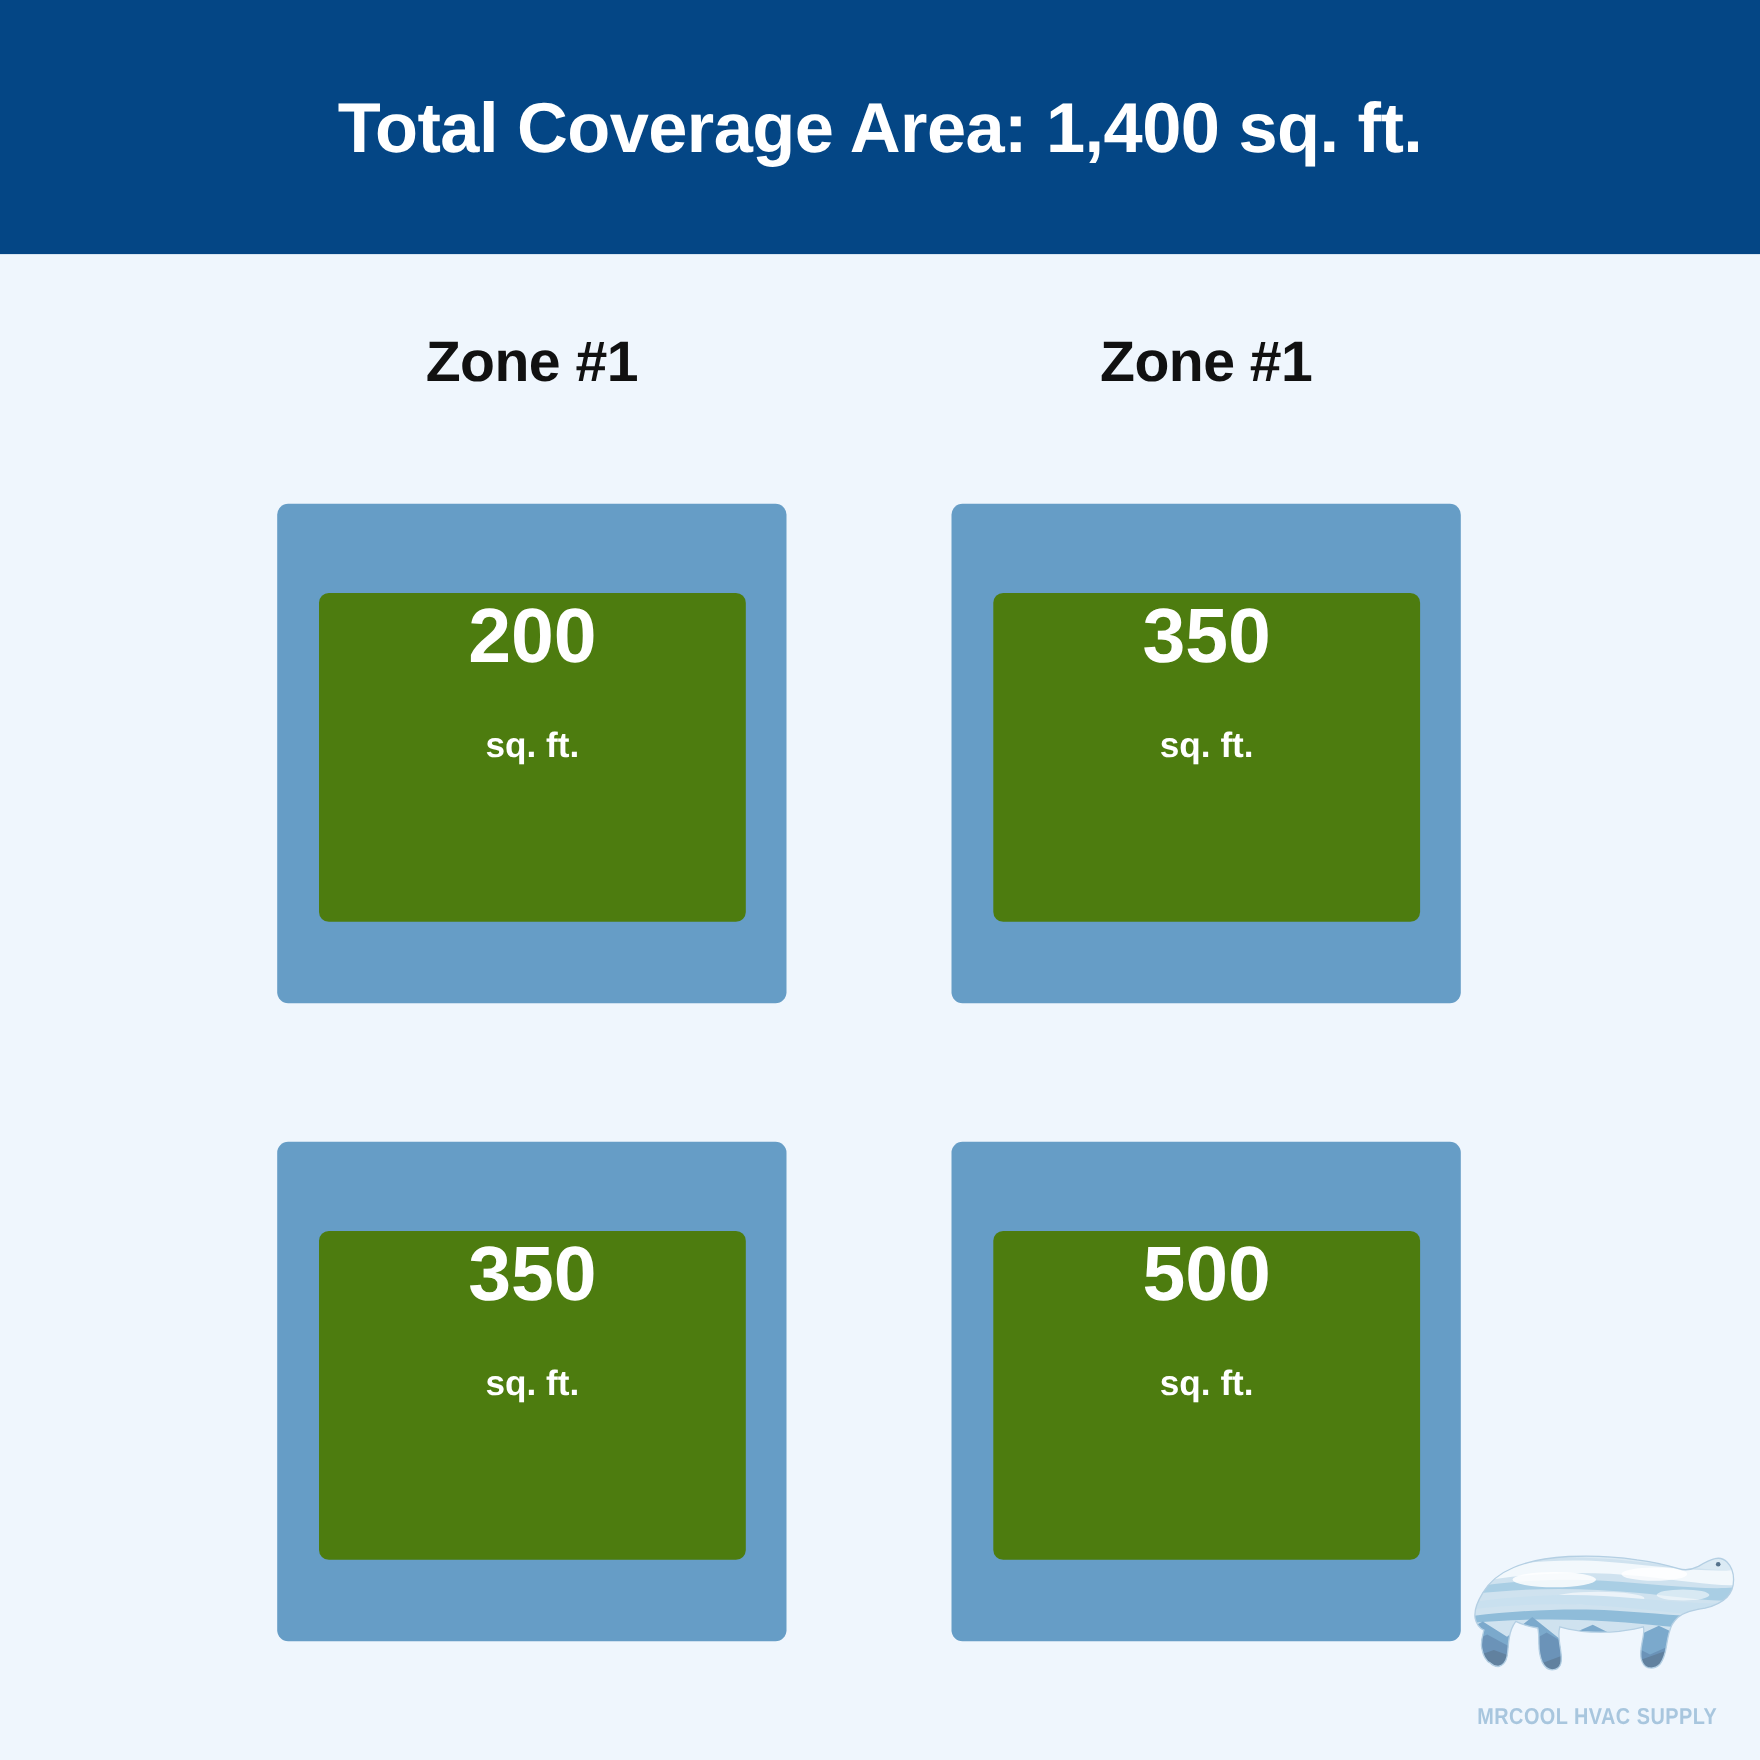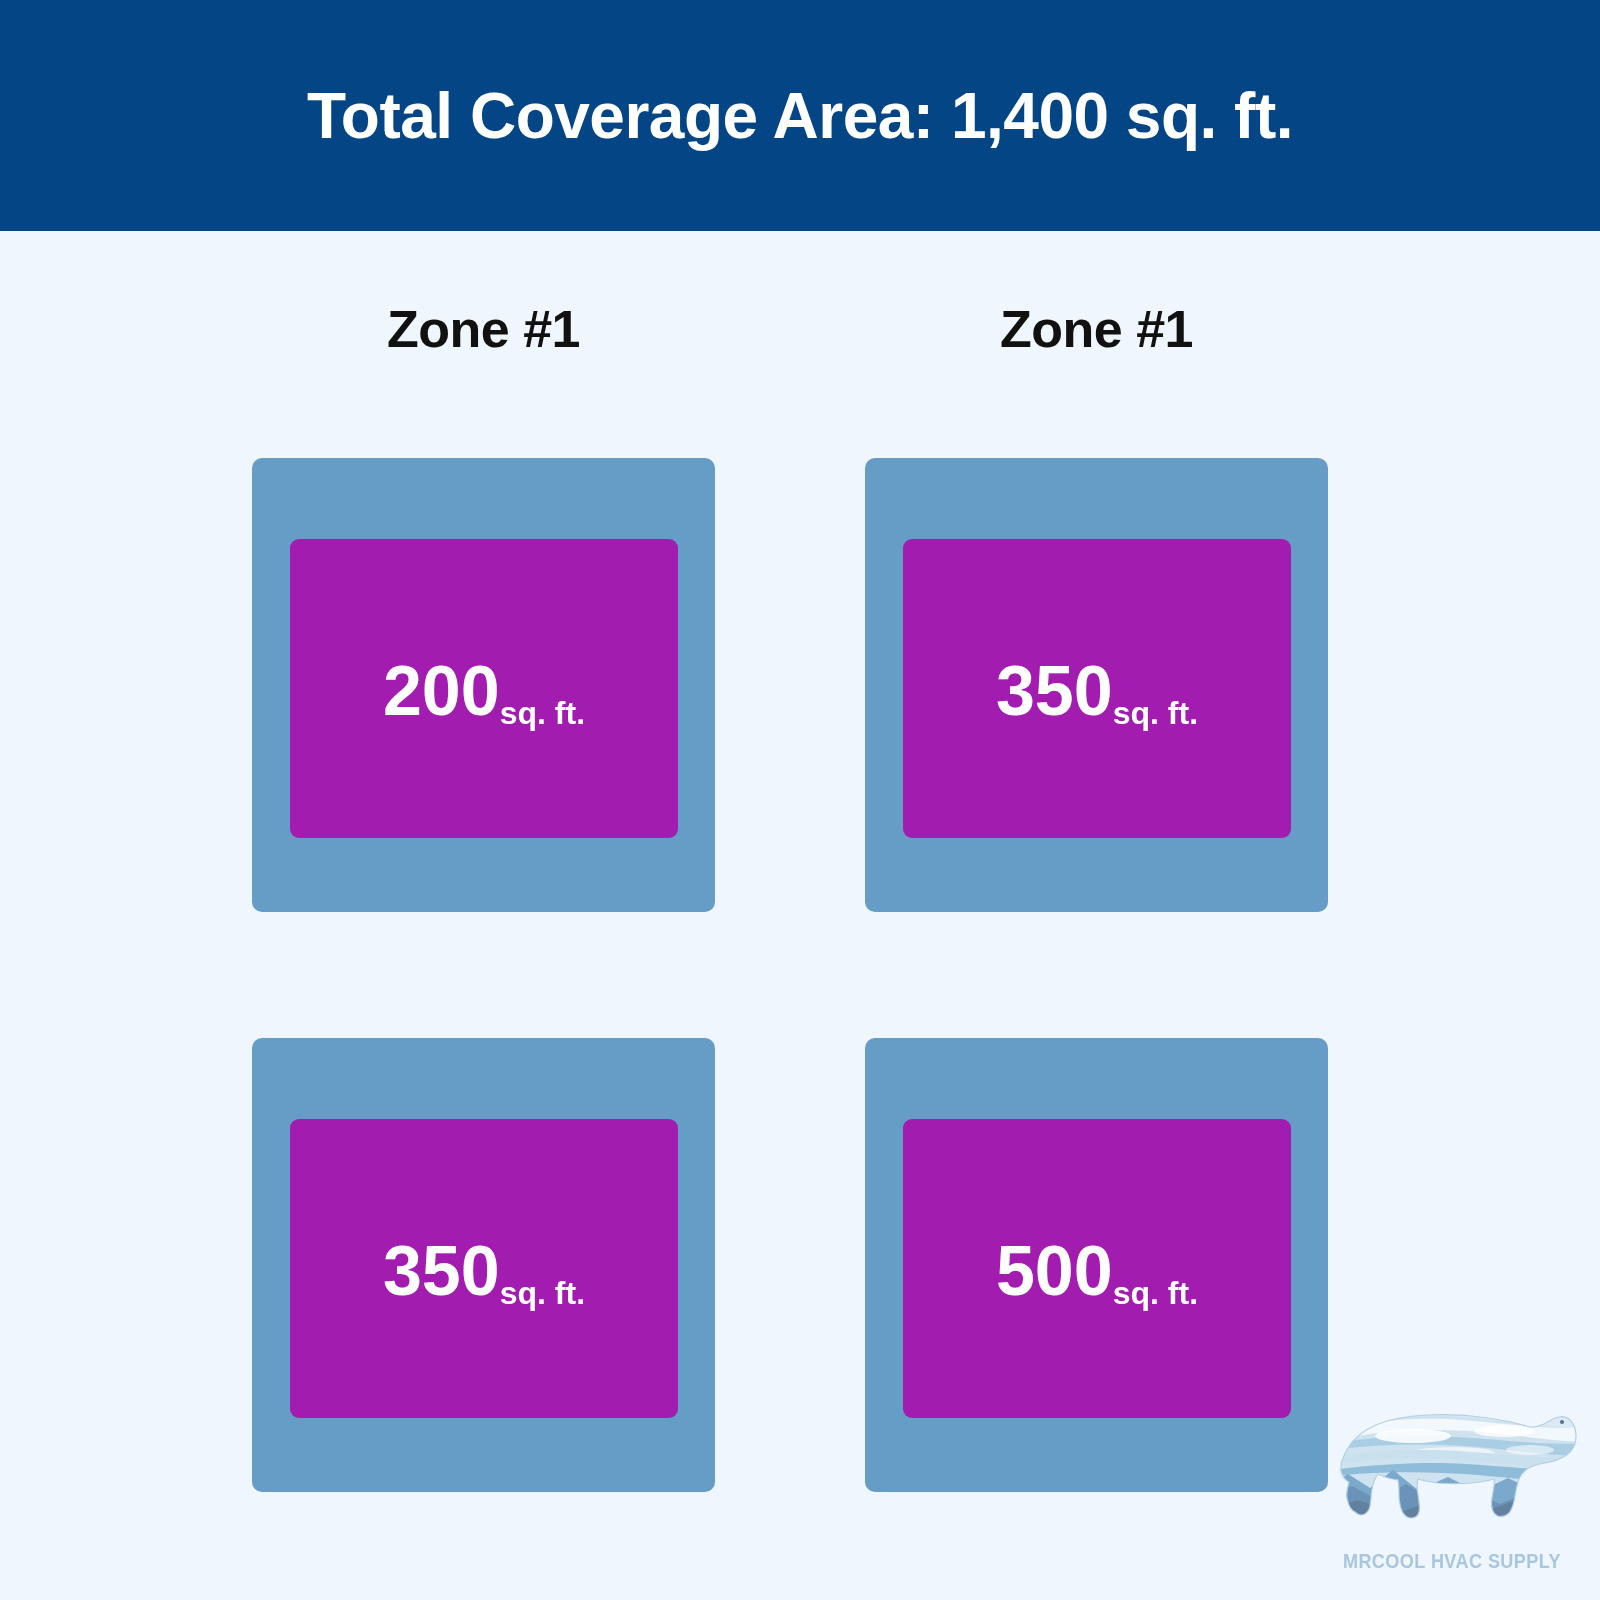--- a/index.html
+++ b/index.html
@@ -68,26 +68,27 @@
     box-sizing: border-box;
   }
 
   
   .zone-inner {
     position: absolute;
     left: 38px;
     top: 81px;
     width: 388px;
     height: 299px;
-    background: #a21caf;
+    background: #4d7c0f;
     border-radius: 9px;
     box-sizing: border-box;
     display: flex;
+    flex-direction: column;
     align-items: center;
-    justify-content: center;
+    justify-content: flex-start;
   }
   .zone-value {
     color: #ffffff;
     font-size: 70px;
     font-weight: bold;
     line-height: 1;
     letter-spacing: 0px;
     margin-top: 4px;
   }
   .zone-unit {

